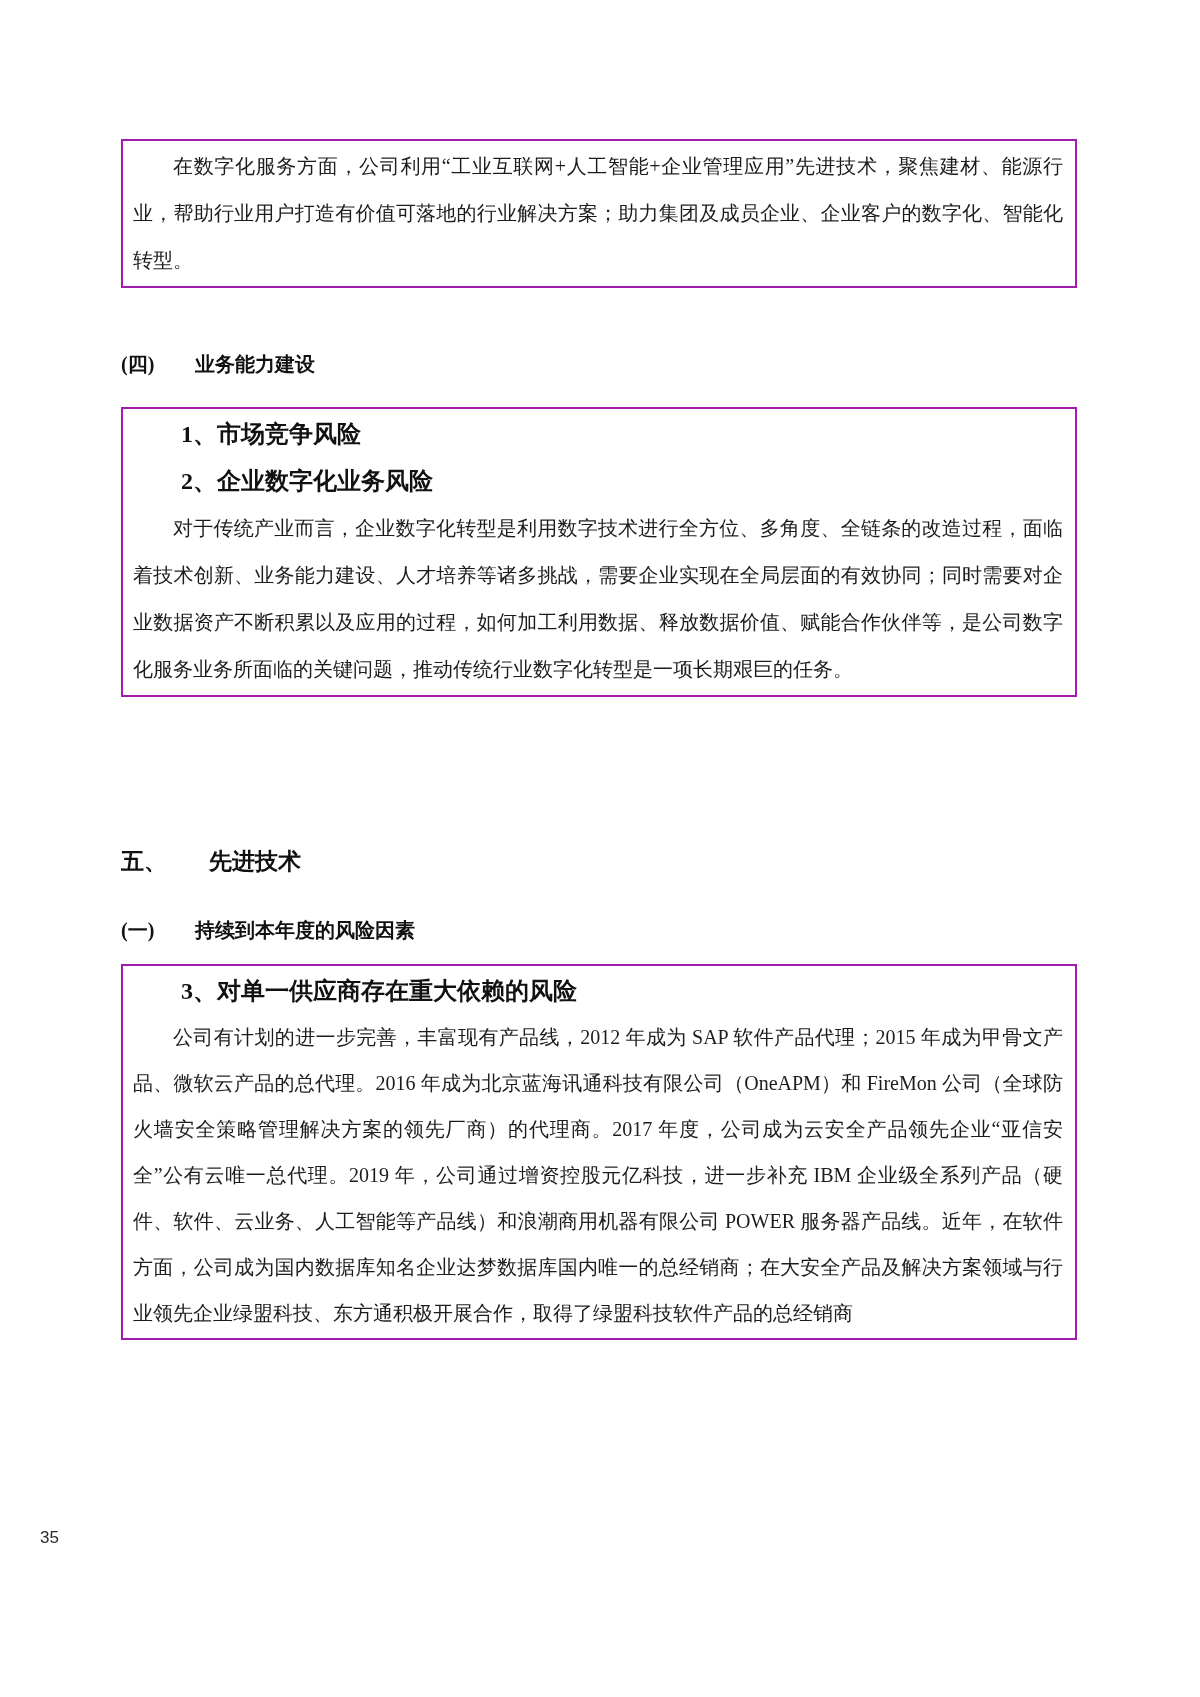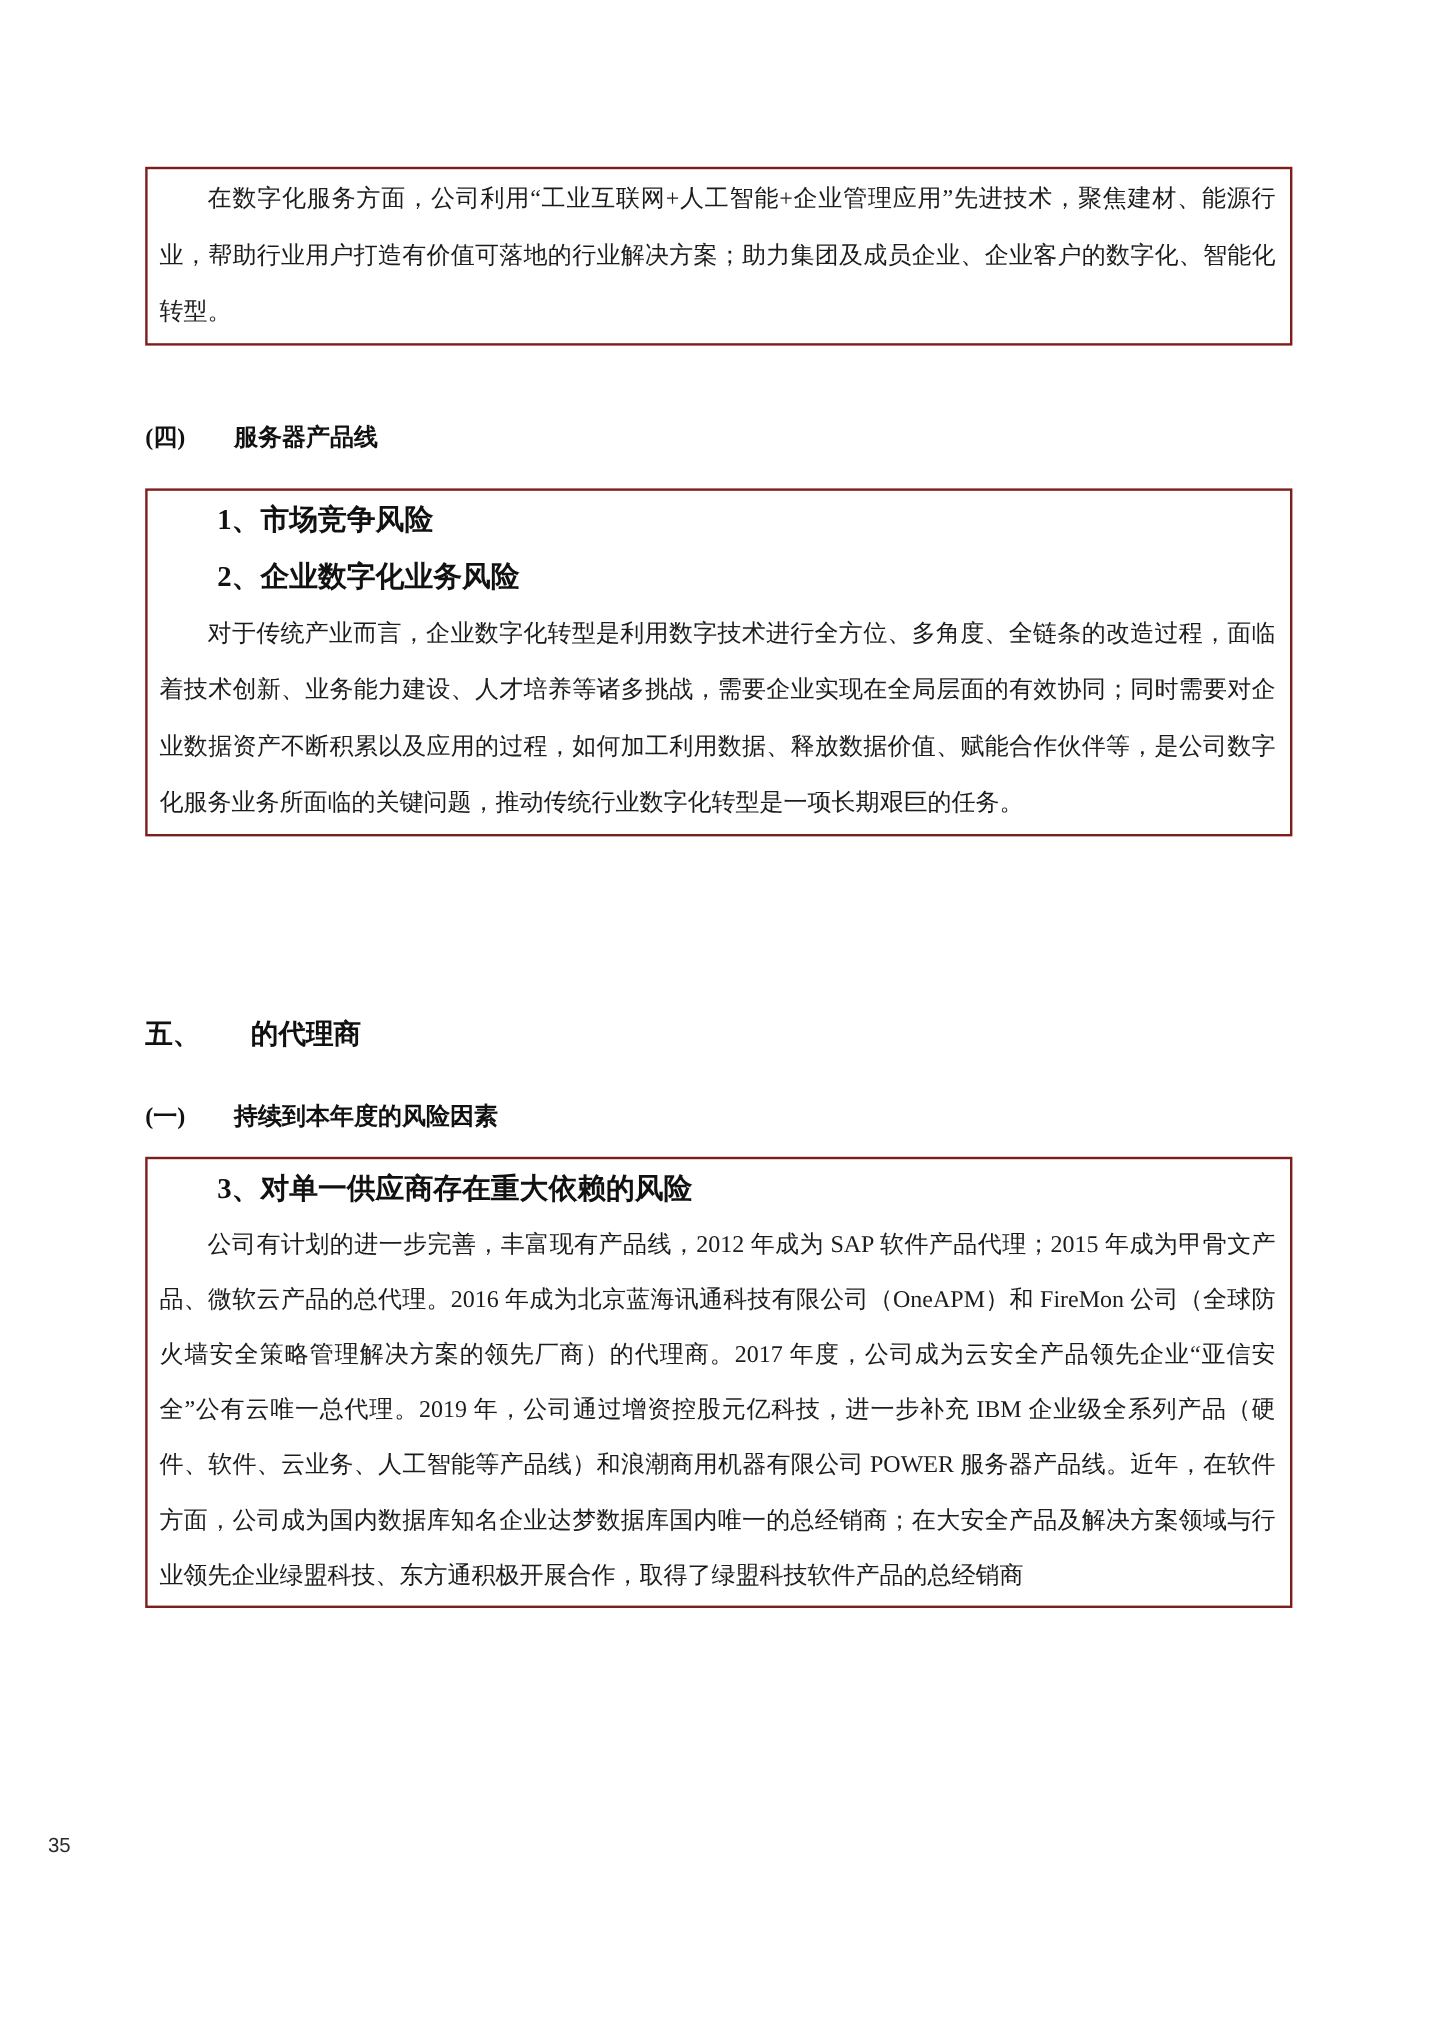--- a/index.html
+++ b/index.html
@@ -14,21 +14,21 @@
     background: #ffffff;
     font-family: "Liberation Serif", "DejaVu Serif", serif;
     color: #1e1e1e;
     overflow: hidden;
   }
   .tbox {
     position: absolute;
     left: 121px;
     width: 956px;
     box-sizing: border-box;
-    border: 2px solid #7f1d1d;
+    border: 2px solid #a21caf;
     background: #ffffff;
     padding: 2px 12px 2px 10px;
   }
   .para {
     margin: 0;
     font-size: 20px;
     line-height: 47px;
     text-align: justify;
     color: #1c1c1c;
   }
@@ -71,32 +71,32 @@
 <body>
 
 <div class="page">
 
   <div class="tbox" style="top:139px;">
     <p class="para indent">在数字化服务方面，公司利用“工业互联网+人工智能+企业管理应用”先进技术，聚焦建材、能源行业，帮助行业用户打造有价值可落地的行业解决方案；助力集团及成员企业、企业客户的数字化、智能化转型。</p>
   </div>
 
   <div class="heading h2" style="top:351px;">
     <span class="hnum">(四)</span>
-    <span class="htitle">服务器产品线</span>
+    <span class="htitle">业务能力建设</span>
   </div>
 
   <div class="tbox" style="top:407px;">
     <p class="sub">1、市场竞争风险</p>
     <p class="sub">2、企业数字化业务风险</p>
     <p class="para indent">对于传统产业而言，企业数字化转型是利用数字技术进行全方位、多角度、全链条的改造过程，面临着技术创新、业务能力建设、人才培养等诸多挑战，需要企业实现在全局层面的有效协同；同时需要对企业数据资产不断积累以及应用的过程，如何加工利用数据、释放数据价值、赋能合作伙伴等，是公司数字化服务业务所面临的关键问题，推动传统行业数字化转型是一项长期艰巨的任务。</p>
   </div>
 
   <div class="heading h1" style="top:846px;">
     <span class="hnum">五、</span>
-    <span class="htitle">的代理商</span>
+    <span class="htitle">先进技术</span>
   </div>
 
   <div class="heading h2" style="top:917px;">
     <span class="hnum">(一)</span>
     <span class="htitle">持续到本年度的风险因素</span>
   </div>
 
   <div class="tbox lh46" style="top:964px;">
     <p class="sub">3、对单一供应商存在重大依赖的风险</p>
     <p class="para indent">公司有计划的进一步完善，丰富现有产品线，2012 年成为 SAP 软件产品代理；2015 年成为甲骨文产品、微软云产品的总代理。2016 年成为北京蓝海讯通科技有限公司（OneAPM）和 FireMon 公司（全球防火墙安全策略管理解决方案的领先厂商）的代理商。2017 年度，公司成为云安全产品领先企业“亚信安全”公有云唯一总代理。2019 年，公司通过增资控股元亿科技，进一步补充 IBM 企业级全系列产品（硬件、软件、云业务、人工智能等产品线）和浪潮商用机器有限公司 POWER 服务器产品线。近年，在软件方面，公司成为国内数据库知名企业达梦数据库国内唯一的总经销商；在大安全产品及解决方案领域与行业领先企业绿盟科技、东方通积极开展合作，取得了绿盟科技软件产品的总经销商</p>

